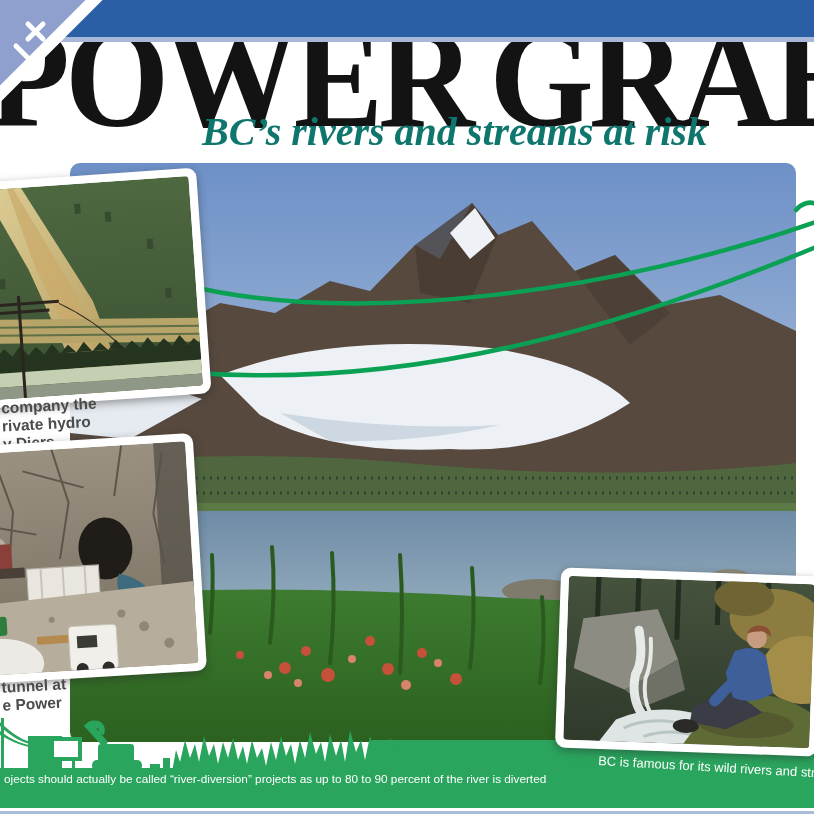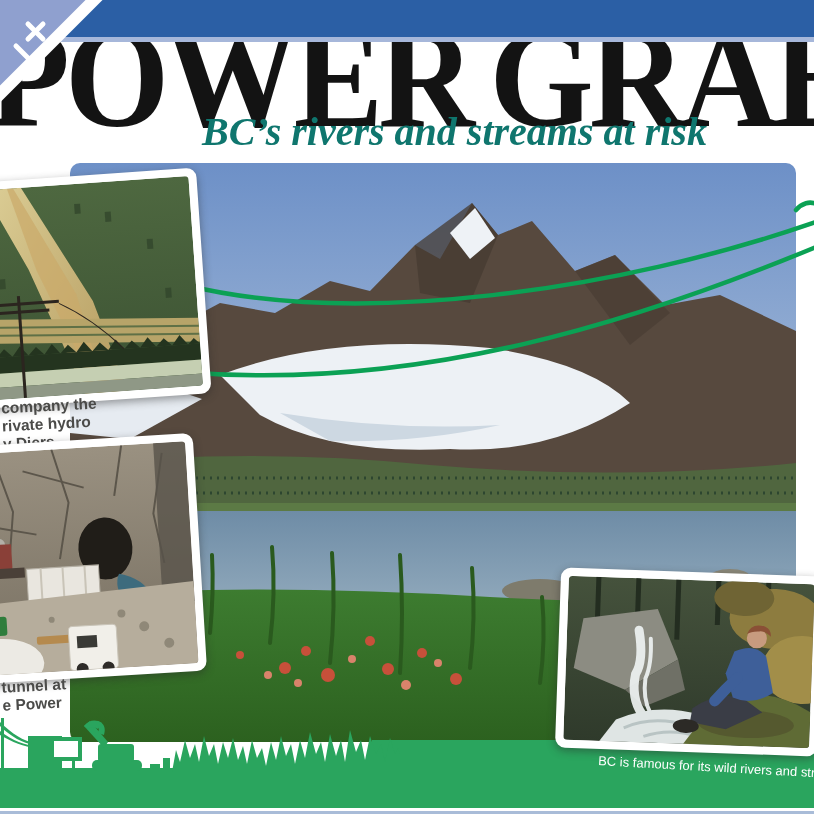--- a/index.html
+++ b/index.html
@@ -271,20 +271,21 @@
       <rect x="163" y="44" width="7" height="13"></rect>
 
     <path d="M172,58 L176,36 L180,48 L185,26 L190,44 L195,30 L199,48 L204,22 L209,42 L214,30 L218,50
              L223,28 L228,44 L233,24 L238,46 L243,32 L247,50 L252,26 L257,44 L262,34 L266,52
              L271,28 L276,46 L281,22 L286,42 L291,30 L295,50 L300,26 L305,44 L310,18 L316,40
              L321,28 L325,48 L330,20 L336,42 L341,26 L345,48 L350,16 L356,38 L361,26 L365,46
              L370,22 L376,40 L381,30 L385,48 L390,24 L395,40 L398,34 L400,40 L400,60 L172,60 Z"></path>
   </g>
 </svg>
 <div class="abs band-text">
+  <div>ojects should actually be called “river-diversion” projects as up to 80 to 90 percent of the river is diverted</div>
 </div>
 
 <div class="abs card card3">
   <svg width="246" height="164" viewBox="0 0 246 164">
     <defs>
       <linearGradient id="p3g" x1="0" y1="0" x2="0" y2="1">
         <stop offset="0" stop-color="#45523c"></stop>
           <stop offset="1" stop-color="#2f3a2b"></stop>
       </linearGradient>
     </defs>

